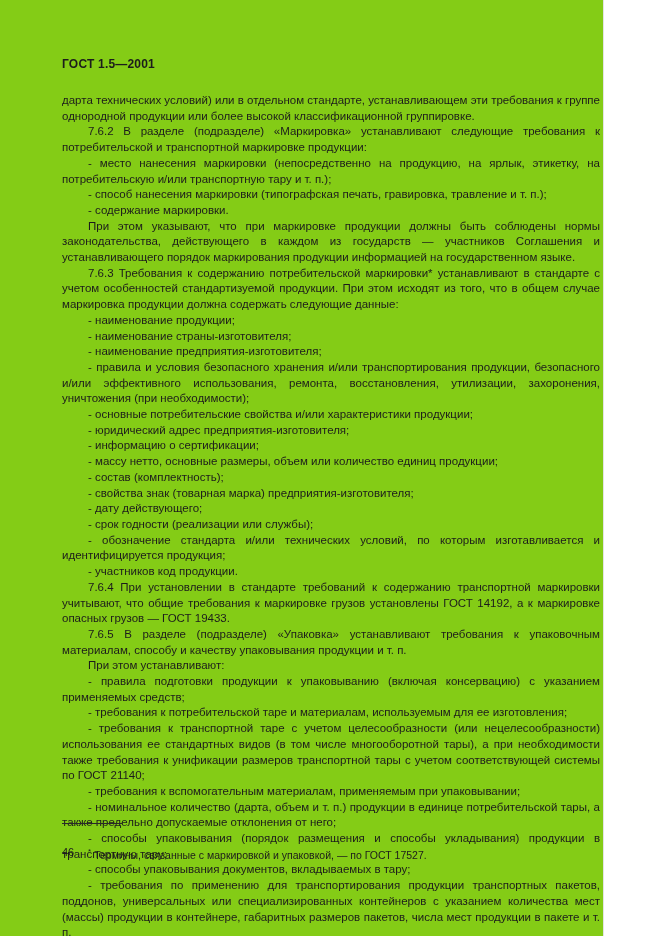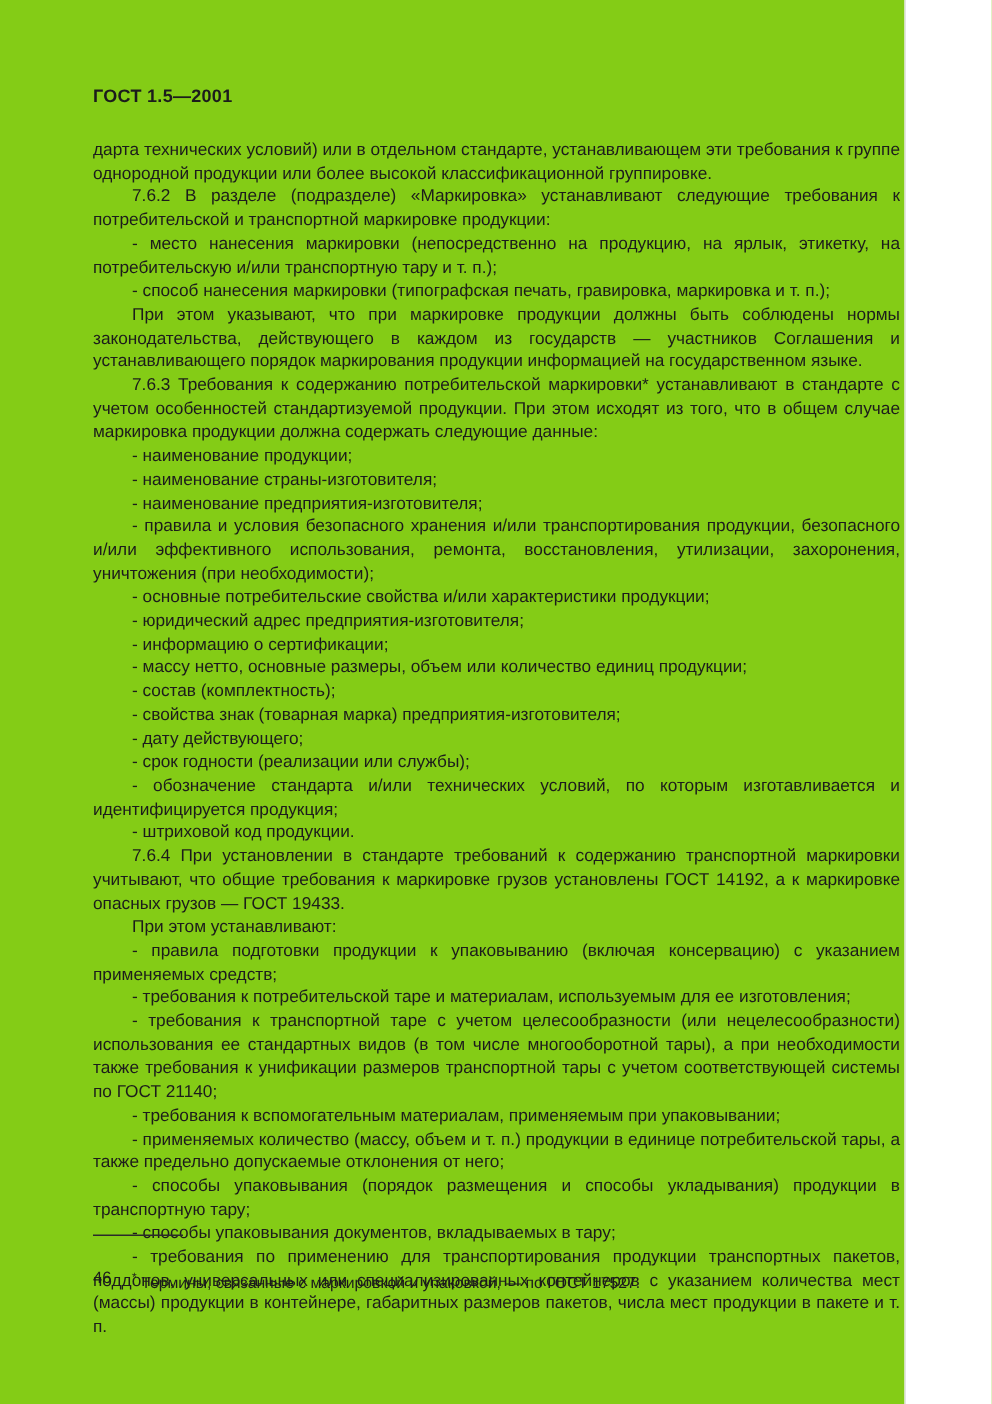--- a/index.html
+++ b/index.html
@@ -76,44 +76,46 @@
 <body>
 
 <div class="page">
 
   <div class="doc-header">ГОСТ 1.5—2001</div>
 
   <div class="doc-body">
       <p class="no-indent">дарта технических условий) или в отдельном стандарте, устанавливающем эти требования к группе однородной продукции или более высокой классификационной группировке.</p>
       <p>7.6.2 В разделе (подразделе) «Маркировка» устанавливают следующие требования к потребительской и транспортной маркировке продукции:</p>
       <p>- место нанесения маркировки (непосредственно на продукцию, на ярлык, этикетку, на потребительскую и/или транспортную тару и т. п.);</p>
-      <p>- способ нанесения маркировки (типографская печать, гравировка, маркировка и т. п.);</p>
+      <p>- способ нанесения маркировки (типографская печать, гравировка, травление и т. п.);</p>
+      <p>- содержание маркировки.</p>
       <p>При этом указывают, что при маркировке продукции должны быть соблюдены нормы законодательства, действующего в каждом из государств — участников Соглашения и устанавливающего порядок маркирования продукции информацией на государственном языке.</p>
       <p>7.6.3 Требования к содержанию потребительской маркировки* устанавливают в стандарте с учетом особенностей стандартизуемой продукции. При этом исходят из того, что в общем случае маркировка продукции должна содержать следующие данные:</p>
       <p>- наименование продукции;</p>
       <p>- наименование страны-изготовителя;</p>
       <p>- наименование предприятия-изготовителя;</p>
       <p>- правила и условия безопасного хранения и/или транспортирования продукции, безопасного и/или эффективного использования, ремонта, восстановления, утилизации, захоронения, уничтожения (при необходимости);</p>
       <p>- основные потребительские свойства и/или характеристики продукции;</p>
       <p>- юридический адрес предприятия-изготовителя;</p>
       <p>- информацию о сертификации;</p>
       <p>- массу нетто, основные размеры, объем или количество единиц продукции;</p>
       <p>- состав (комплектность);</p>
       <p>- свойства знак (товарная марка) предприятия-изготовителя;</p>
       <p>- дату действующего;</p>
       <p>- срок годности (реализации или службы);</p>
       <p>- обозначение стандарта и/или технических условий, по которым изготавливается и идентифицируется продукция;</p>
-      <p>- штриховой код продукции.</p>
+      <p>- участников код продукции.</p>
       <p>7.6.4 При установлении в стандарте требований к содержанию транспортной маркировки учитывают, что общие требования к маркировке грузов установлены ГОСТ 14192, а к маркировке опасных грузов — ГОСТ 19433.</p>
+      <p>7.6.5 В разделе (подразделе) «Упаковка» устанавливают требования к упаковочным материалам, способу и качеству упаковывания продукции и т. п.</p>
       <p>При этом устанавливают:</p>
       <p>- правила подготовки продукции к упаковыванию (включая консервацию) с указанием применяемых средств;</p>
       <p>- требования к потребительской таре и материалам, используемым для ее изготовления;</p>
       <p>- требования к транспортной таре с учетом целесообразности (или нецелесообразности) использования ее стандартных видов (в том числе многооборотной тары), а при необходимости также требования к унификации размеров транспортной тары с учетом соответствующей системы по ГОСТ 21140;</p>
       <p>- требования к вспомогательным материалам, применяемым при упаковывании;</p>
-      <p>- применяемых количество (массу, объем и т. п.) продукции в единице потребительской тары, а также предельно допускаемые отклонения от него;</p>
+      <p>- номинальное количество (дарта, объем и т. п.) продукции в единице потребительской тары, а также предельно допускаемые отклонения от него;</p>
       <p>- способы упаковывания (порядок размещения и способы укладывания) продукции в транспортную тару;</p>
       <p>- способы упаковывания документов, вкладываемых в тару;</p>
       <p>- требования по применению для транспортирования продукции транспортных пакетов, поддонов, универсальных или специализированных контейнеров с указанием количества мест (массы) продукции в контейнере, габаритных размеров пакетов, числа мест продукции в пакете и т. п.</p>
     </div>
 
   <div class="footnote-area">
     <div class="footnote-rule"></div>
     <div class="footnote-text">
       <sup>*</sup><span>Термины, связанные с маркировкой и упаковкой, — по ГОСТ 17527.</span>
     </div>

